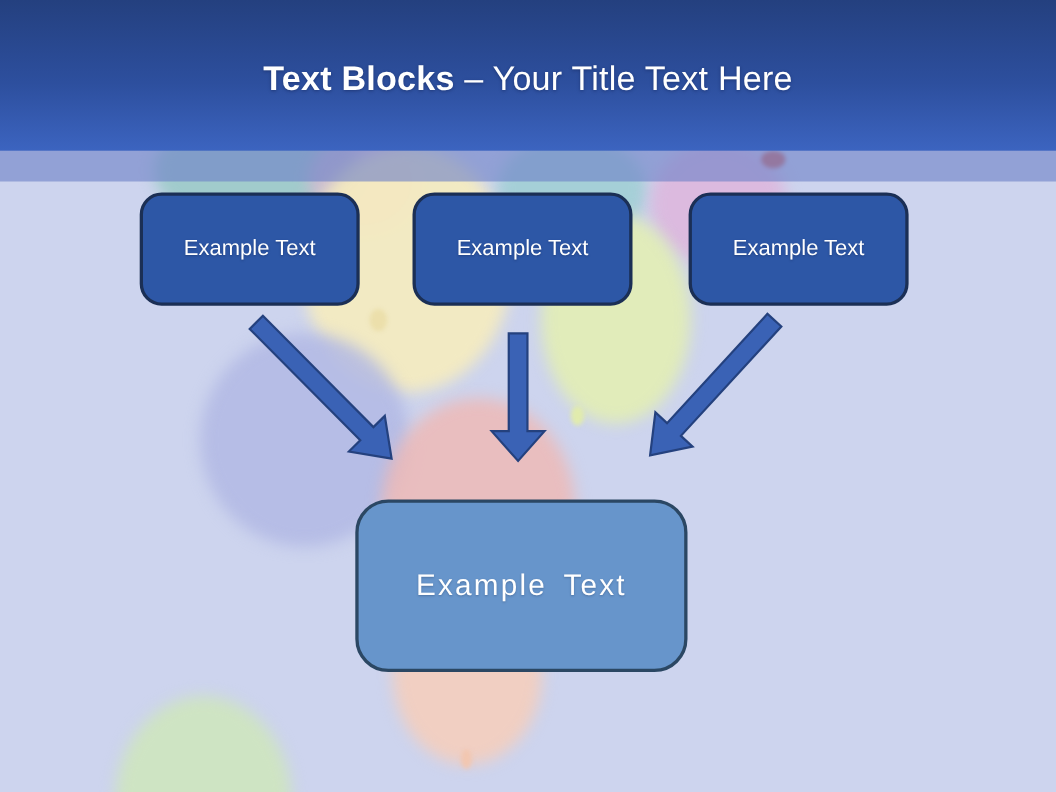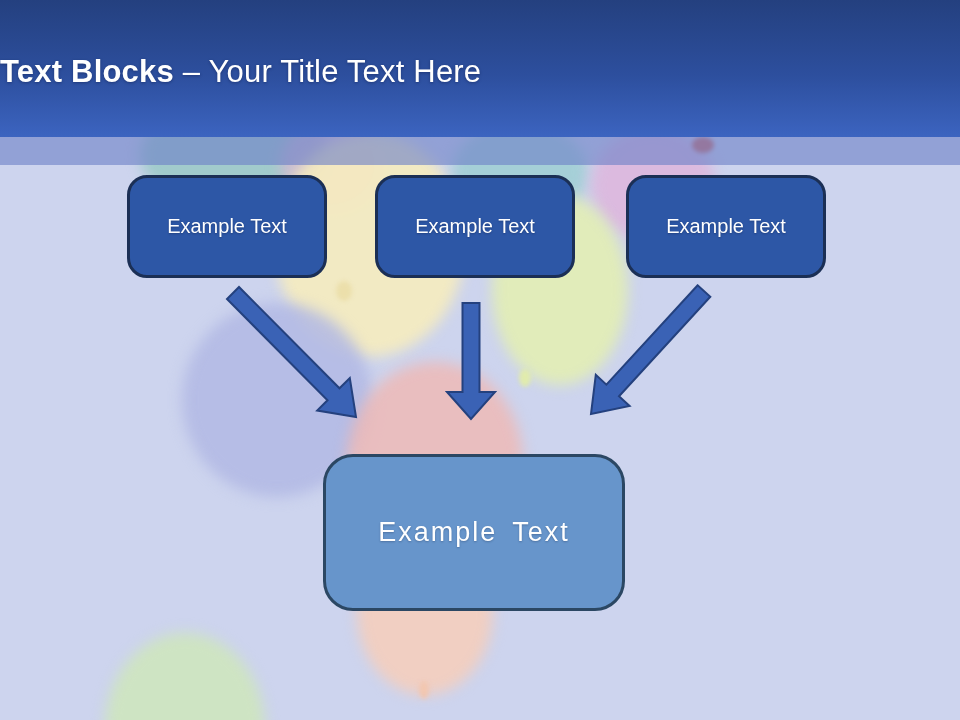--- a/index.html
+++ b/index.html
@@ -32,21 +32,21 @@
   .header {
     position: absolute; left: 0; top: 0; width: 960px; height: 137px;
     background: linear-gradient(180deg,
       var(--header-gradient-top, #24407f) 0%,
       #2d4f9e 55%,
       var(--header-gradient-bottom, #3c64c0) 100%);
     z-index: 3;
   }
   .title {
     position: absolute; left: 0; top: 54px; width: 960px; margin: 0;
-    text-align: left;
+    text-align: center;
     font-size: 31px; font-weight: 400;
     color: var(--title-text, #ffffff);
     text-shadow: 0 1px 3px rgba(10,20,60,0.4);
     letter-spacing: 0.2px;
   }
   .title .bold { font-weight: 700; }
 
   
   .block {
     position: absolute; top: 175px; width: 200px; height: 103px;

